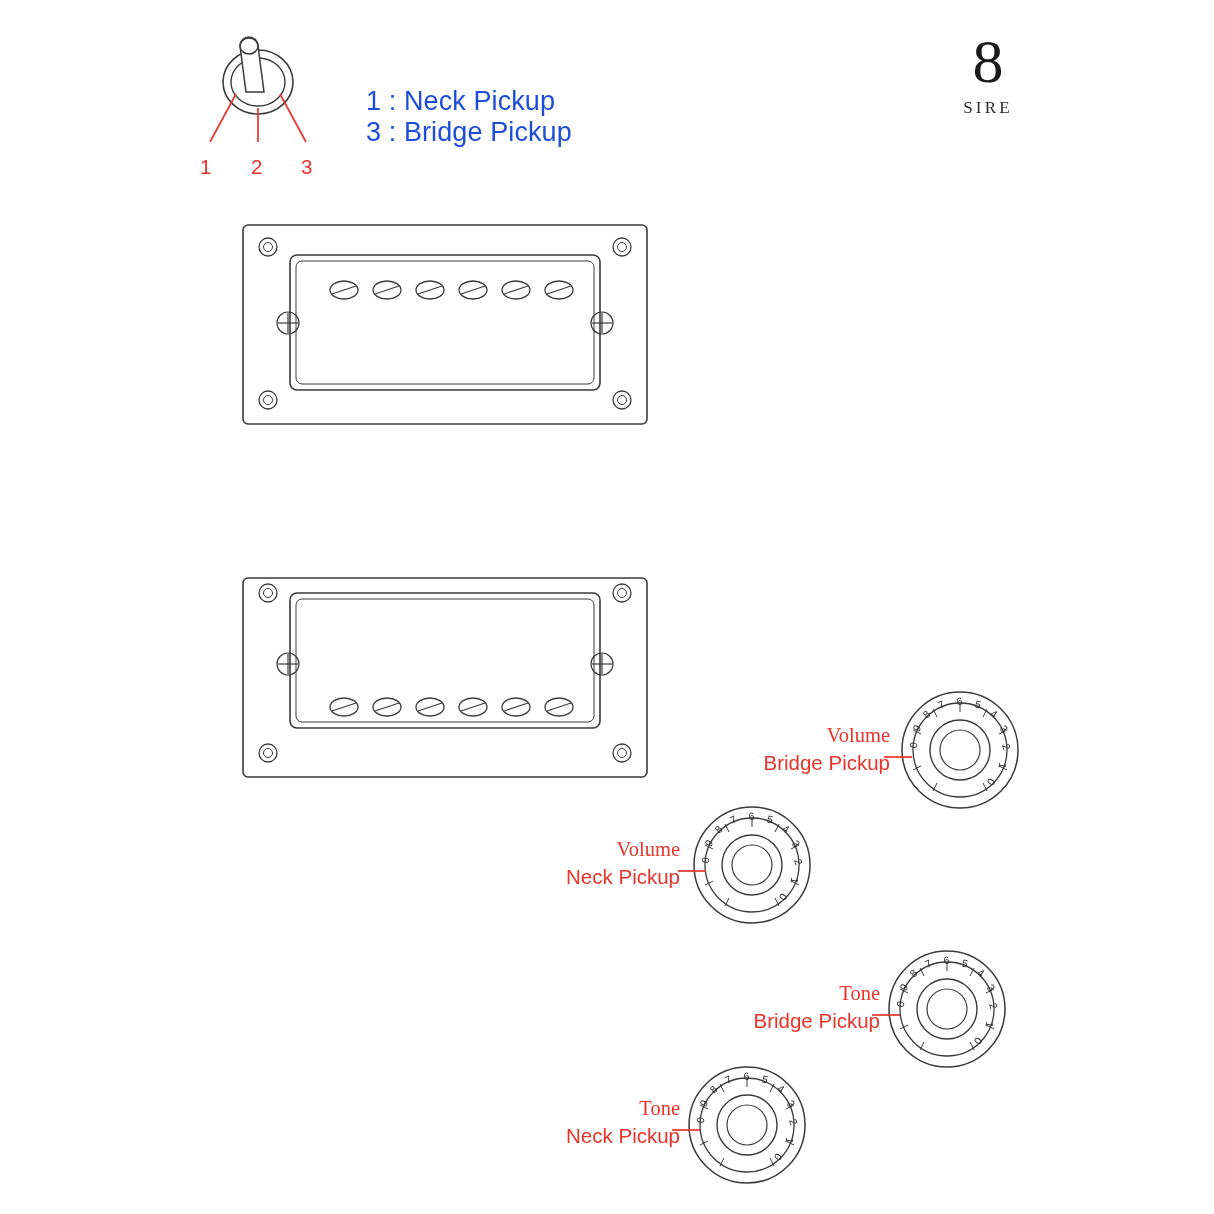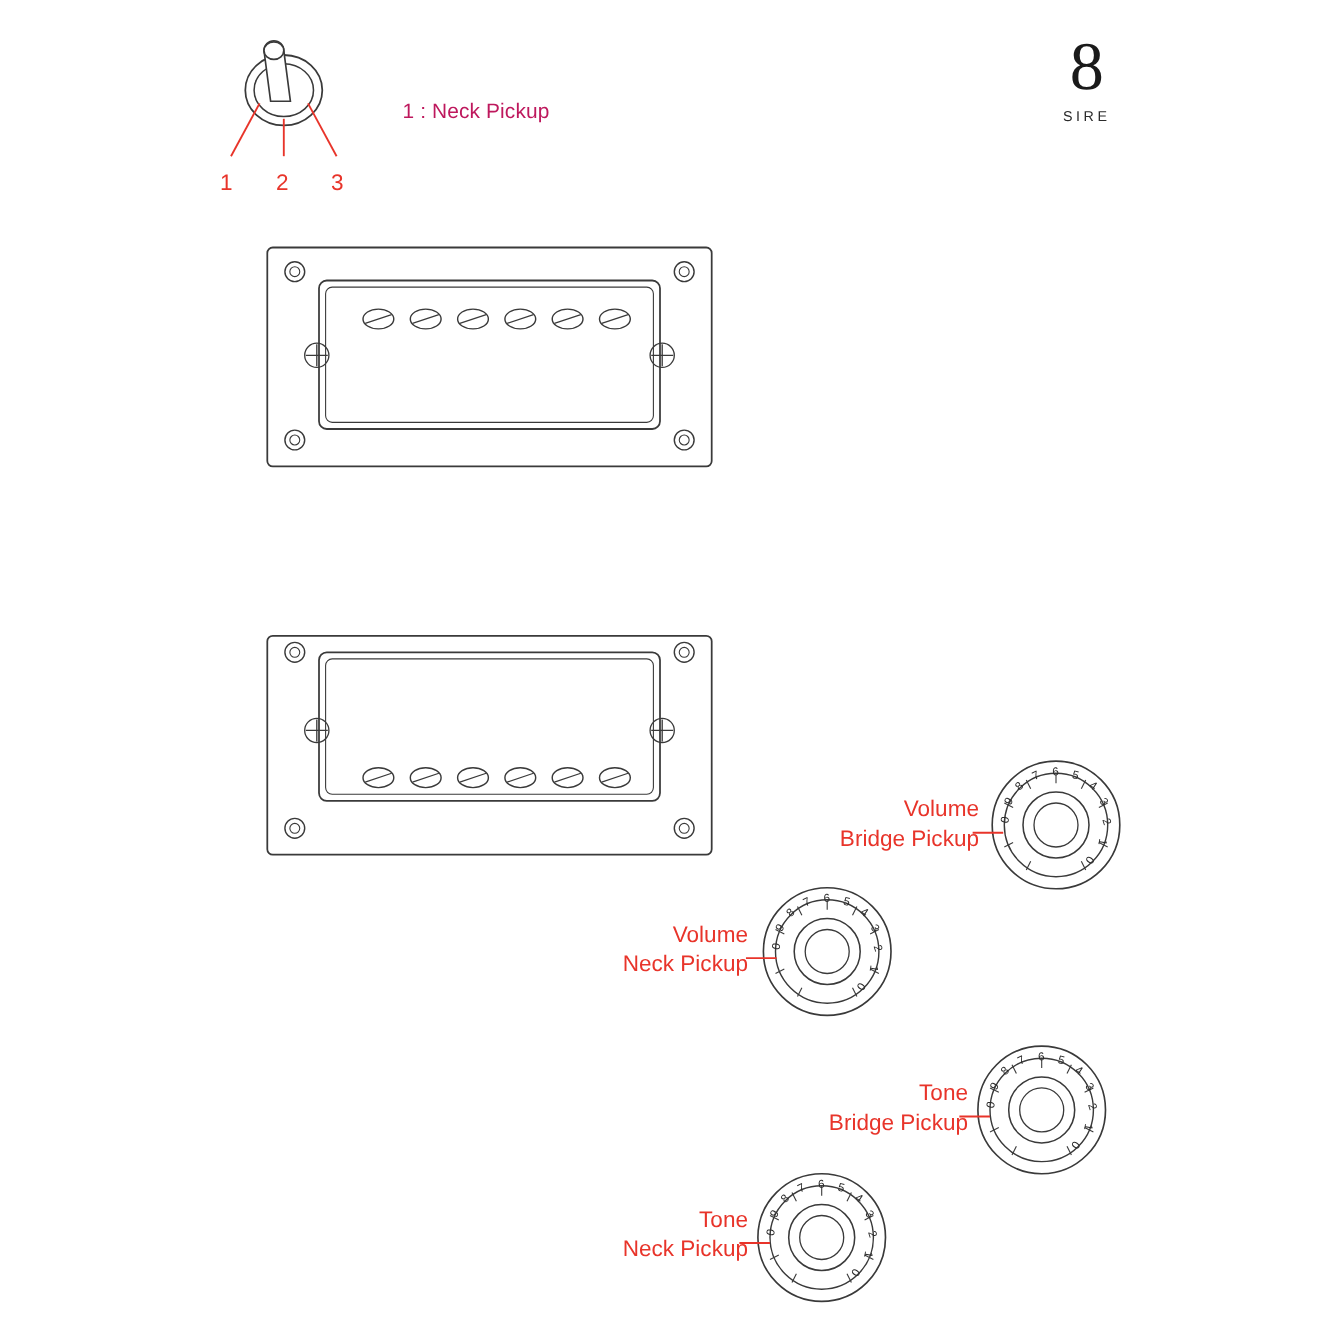--- a/index.html
+++ b/index.html
@@ -17,22 +17,22 @@
     background: #ffffff;
     overflow: hidden;
   }
   .abs { position: absolute; }
 
   
   .legend {
     position: absolute;
     left: 366px;
     top: 86px;
-    color: #be185d;
-    font-size: 19px;
+    color: #1d4ed8;
+    font-size: 27px;
     line-height: 31px;
     white-space: nowrap;
   }
   .legend div { letter-spacing: 0.1px; }
 
   .sw-num {
     position: absolute;
     color: #e8342a;
     font-size: 20.5px;
     top: 155px;
@@ -50,36 +50,37 @@
     text-align: center;
   }
   .brand .glyph {
     font-size: 62px;
     line-height: 66px;
     color: #1a1a1a;
     font-family: "Liberation Serif", serif;
     font-weight: 300;
   }
   .brand .name {
-    font-size: 13px;
+    font-size: 17px;
     letter-spacing: 3.2px;
     color: #2b2b2b;
     margin-top: 4px;
+    font-family: Liberation Serif, serif;
   }
 
   
   .knob-label {
     position: absolute;
     color: #e8342a;
     font-size: 20.5px;
     line-height: 27px;
     text-align: right;
     white-space: nowrap;
   }
-  .knob-label .l1 { display: block; }
+  .knob-label .l1 { display: block; font-family: Liberation Serif, serif; }
   .knob-label .l2 { display: block; }
 
   .lbl-vol-bridge { left: 580px; top: 722px; width: 310px; }
   .lbl-vol-neck   { left: 350px; top: 836px; width: 330px; }
   .lbl-tone-bridge{ left: 560px; top: 980px; width: 320px; }
   .lbl-tone-neck  { left: 370px; top: 1095px; width: 310px; }
 
   svg { display: block; }
 </style>
 </head>
@@ -101,20 +102,21 @@
       <line x1="100" y1="74" x2="126" y2="122" stroke="#e8342a" stroke-width="1.7"></line>
     </svg>
   </div>
 
   <div class="sw-num n1">1</div>
   <div class="sw-num n2">2</div>
   <div class="sw-num n3">3</div>
 
   <div class="legend">
     <div>1 : Neck Pickup</div>
+    <div>3 : Bridge Pickup</div>
   </div>
 
   <div class="brand">
     <div class="glyph">8</div>
     <div class="name">SIRE</div>
   </div>
 
   <div class="abs" style="left:240px; top:222px;">
     <svg width="410" height="205" viewBox="0 0 410 205">
 

